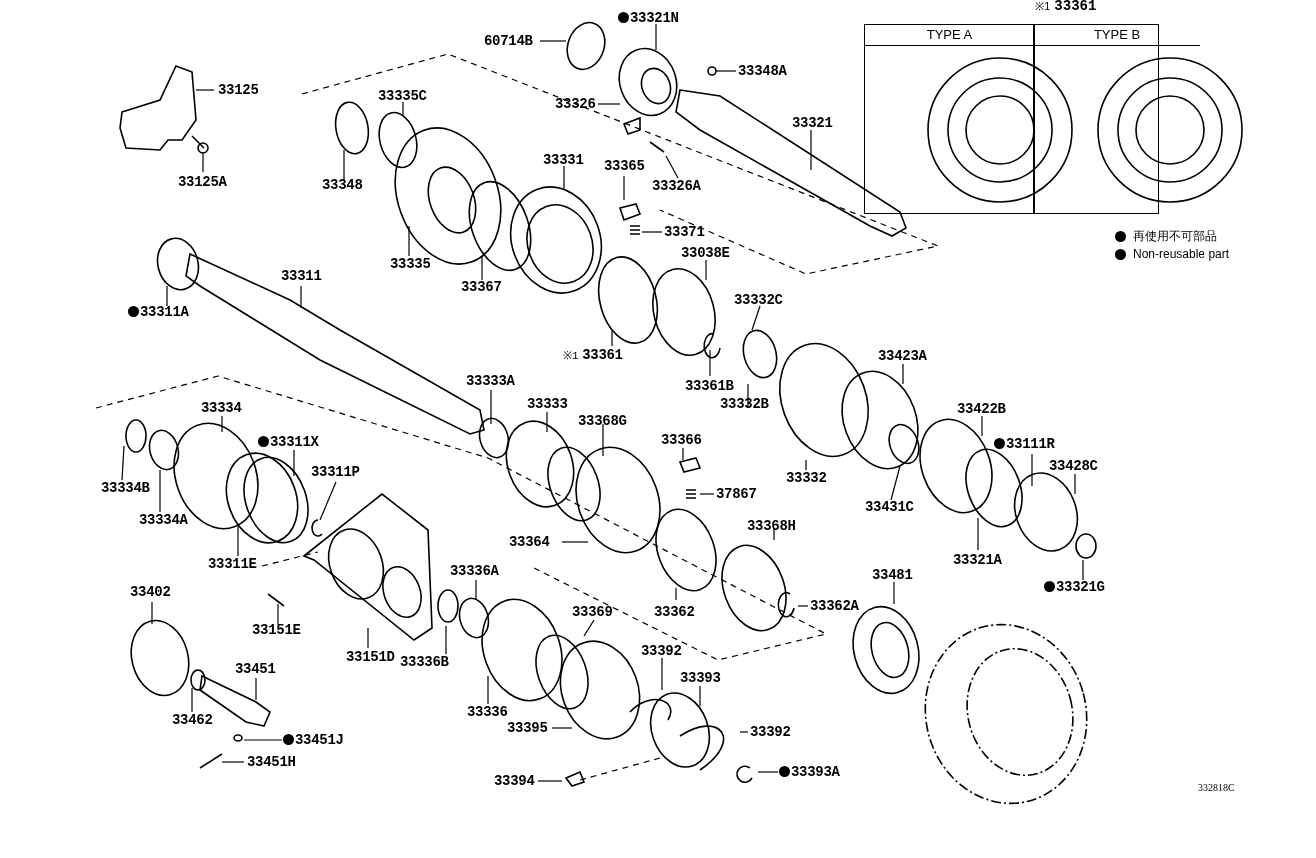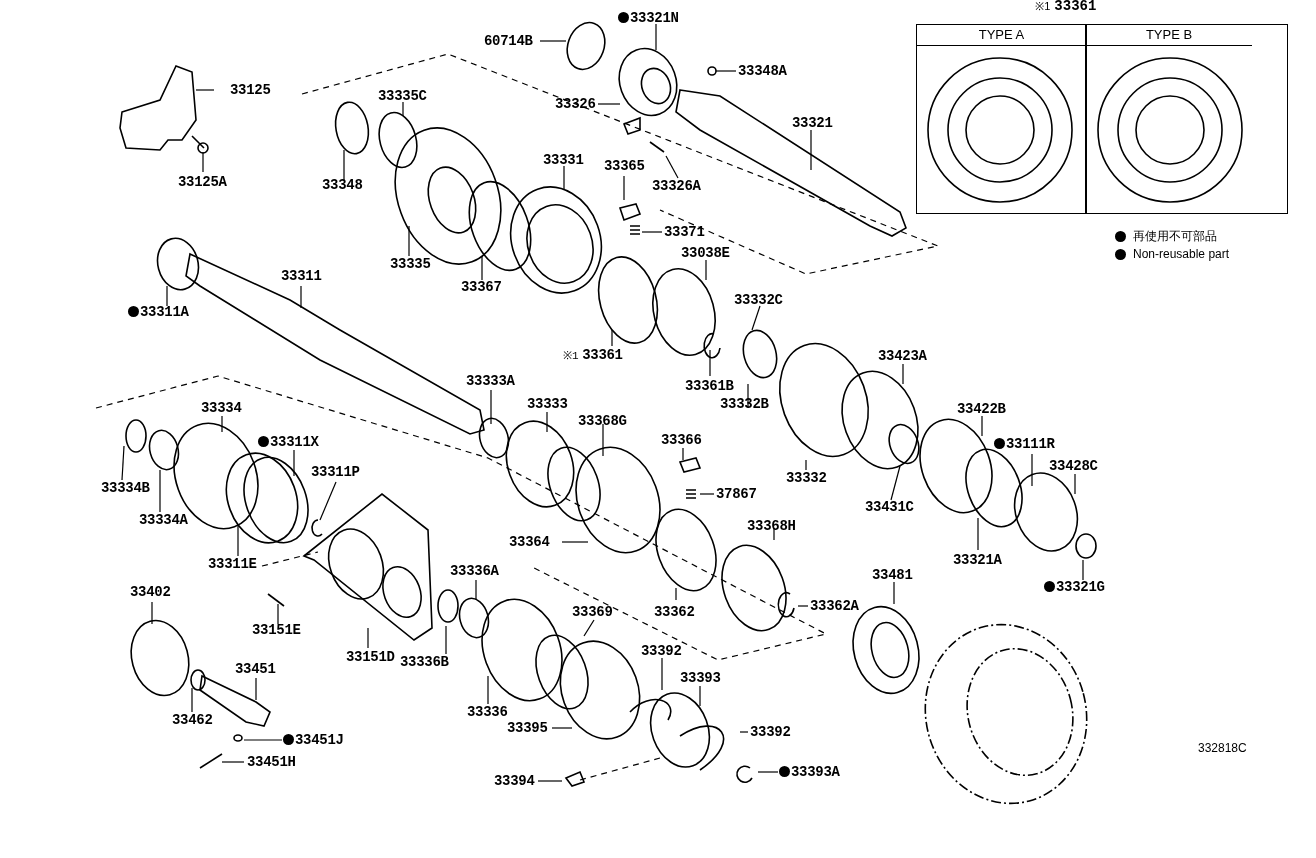--- a/index.html
+++ b/index.html
@@ -1,31 +1,31 @@
 <!DOCTYPE html>
 <html><head>
 <meta charset="utf-8">
 <style>
   html,body{margin:0;padding:0;background:#fff;}
   body{width:1316px;height:858px;position:relative;overflow:hidden;font-family:"Liberation Mono","DejaVu Sans Mono",monospace;color:#000;}
   svg#art{position:absolute;left:0;top:0;}
   .lbl{position:absolute;font-family:"Liberation Mono","DejaVu Sans Mono",monospace;font-weight:bold;font-size:14px;line-height:16px;white-space:nowrap;letter-spacing:-0.3px;cursor:pointer;}
   .dot{display:inline-block;width:11px;height:11px;border-radius:50%;background:#000;margin-right:1px;vertical-align:-1px;}
   .mark{font-weight:normal;font-size:11px;margin-right:4px;}
-  .inset{position:absolute;left:916px;top:24px;width:372px;height:190px;border:1.5px solid #000;box-sizing:border-box;}
+  .inset{position:absolute;left:864px;top:24px;width:295px;height:190px;border:1.5px solid #000;box-sizing:border-box;}
   .inset .hdr{position:absolute;top:0;height:20px;border-bottom:1.5px solid #000;font-family:"Liberation Sans",sans-serif;font-size:13px;text-align:center;line-height:20px;}
   .inset .col-a{left:0;width:169px;border-right:1.5px solid #000;}
   .inset .col-b{left:169px;width:166px;}
   .inset .vline{position:absolute;left:168px;top:0;width:1.5px;height:100%;background:#000;}
   .inset-title{position:absolute;left:1035px;top:-2px;font-size:14px;font-weight:bold;font-family:"Liberation Mono",monospace;}
   .inset-title .mark{font-family:"Liberation Sans",sans-serif;}
   .legend{position:absolute;left:1115px;top:227px;font-family:"Liberation Sans",sans-serif;font-size:12px;line-height:18px;}
   .legend .row{display:flex;align-items:center;}
   .legend .dot{width:11px;height:11px;margin-right:7px;}
-  .figcode{position:absolute;left:1198px;top:741px;font-family:Liberation Sans, sans-serif;font-size:12px;}
+  .figcode{position:absolute;left:1198px;top:782px;font-family:Liberation Serif, serif;font-size:10px;}
 </style>
 </head>
 <body>
 
 <svg id="art" width="1316" height="858" viewBox="0 0 1316 858">
   <g fill="none" stroke="#000" stroke-width="1.6">
 
     <g stroke-dasharray="6,5" stroke-width="1.2">
       <polyline points="302,94 448,54 938,246 806,274 660,210"></polyline>
       <polyline points="96,408 218,376 488,458 826,634 718,660 530,566"></polyline>
@@ -185,21 +185,21 @@
     <line x1="488" y1="704" x2="488" y2="676"></line>
       <line x1="552" y1="728" x2="572" y2="728"></line>
     <line x1="740" y1="732" x2="748" y2="732"></line>
       <line x1="244" y1="740" x2="282" y2="740"></line>
     <line x1="222" y1="762" x2="244" y2="762"></line>
       <line x1="538" y1="781" x2="562" y2="781"></line>
     <line x1="758" y1="772" x2="778" y2="772"></line>
   </g>
 </svg>
 
-<div class="lbl" style="left:230px;top:82px">33125</div>
+<div class="lbl" style="left:218px;top:82px">33125</div>
 <div class="lbl" style="left:178px;top:174px">33125A</div>
 <div class="lbl" style="left:484px;top:33px">60714B</div>
 <div class="lbl" style="left:618px;top:10px"><span class="dot"></span><span>33321N</span></div>
 <div class="lbl" style="left:738px;top:63px">33348A</div>
 <div class="lbl" style="left:555px;top:96px">33326</div>
 <div class="lbl" style="left:652px;top:178px">33326A</div>
 <div class="lbl" style="left:792px;top:115px">33321</div>
 <div class="lbl" style="left:378px;top:88px">33335C</div>
 <div class="lbl" style="left:322px;top:177px">33348</div>
 <div class="lbl" style="left:543px;top:152px">33331</div>

